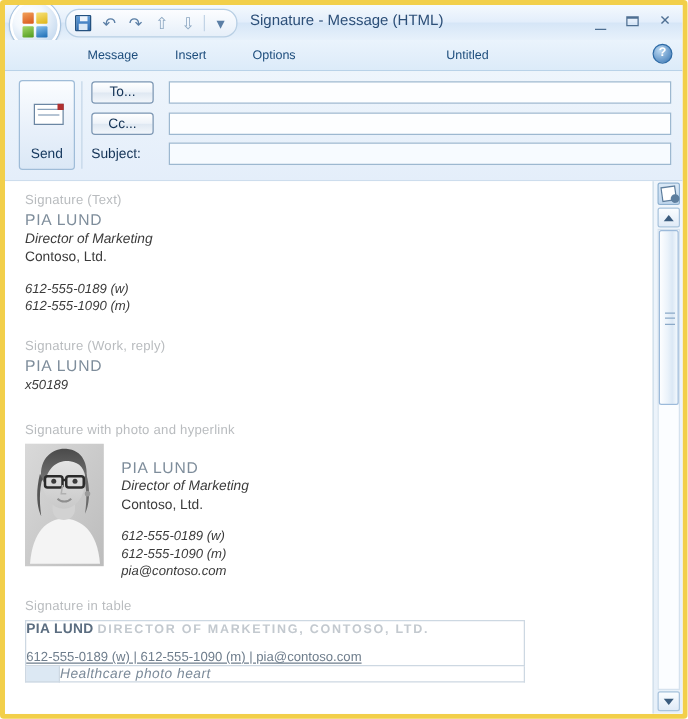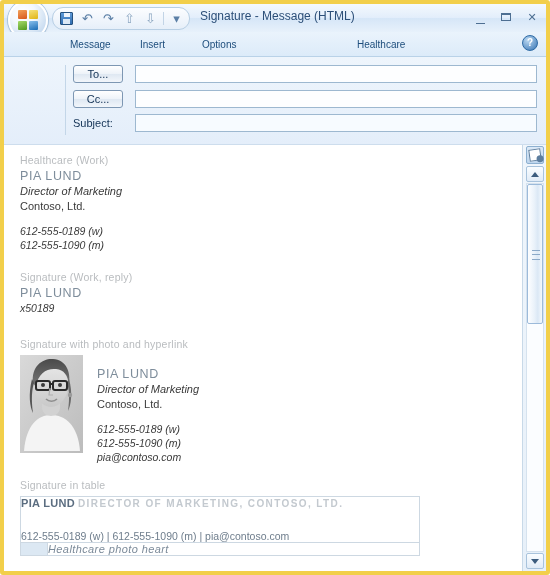--- a/index.html
+++ b/index.html
@@ -350,21 +350,22 @@
   }
   .ts-role {
     color: #c3c9cf;
     font-size: 10px;
     letter-spacing: 1.4px;
     font-weight: bold;
   }
   .ts-contact {
     color: #6e7d8c;
     font-size: 10.5px;
-    margin-top: 21px;
+    margin-top: 11px;
+    text-decoration: underline;
   }
   .ts-swatch {
     width: 26px;
     background: #dce8f3;
   }
   .ts-tag {
     padding: 4px 0 5px 12px;
     font-style: italic;
     color: #7b8a99;
     font-size: 11px;
@@ -509,44 +510,48 @@
             <span class="wb-max"></span>
           </div>
         <div class="win-btn">✕</div>
       </div>
     </div>
 
     <div class="tabstrip">
       <div class="tab" style="left:56px">Message</div>
       <div class="tab" style="left:126px">Insert</div>
       <div class="tab" style="left:188px">Options</div>
-      <div class="tab" style="left:343px">Healthcare</div>
+      <div class="tab" style="left:343px">Untitled</div>
       <div class="help-ico">?</div>
     </div>
 
     <div class="hdrpanel">
 
+      <div class="send-btn">
+        <span class="send-ico"></span>
+        <span class="send-label">Send</span>
+      </div>
       <div class="vsep"></div>
 
       <div class="field-btn" style="top:8px">To...</div>
       <div class="field-input" style="top:8px" placeholder=""></div>
 
       <div class="field-btn" style="top:33px">Cc...</div>
       <div class="field-input" style="top:33px" placeholder=""></div>
 
       <div class="field-label" style="top:60px">Subject:</div>
       <div class="field-input subject" style="top:57px" placeholder=""></div>
     </div>
 
     <div class="bodyarea">
 
       <div class="bodyscroll">
 
         <div class="sig-block">
-          <div class="sig-caption">Healthcare (Work)</div>
+          <div class="sig-caption">Signature (Text)</div>
           <div class="sig-name">PIA LUND</div>
           <div class="sig-title">Director of Marketing</div>
           <div class="sig-company">Contoso, Ltd.</div>
           <div class="sig-gap"></div>
           <div class="sig-line">612-555-0189 (w)</div>
           <div class="sig-line">612-555-1090 (m)</div>
         </div>
 
         <div style="height:18px"></div>
 

